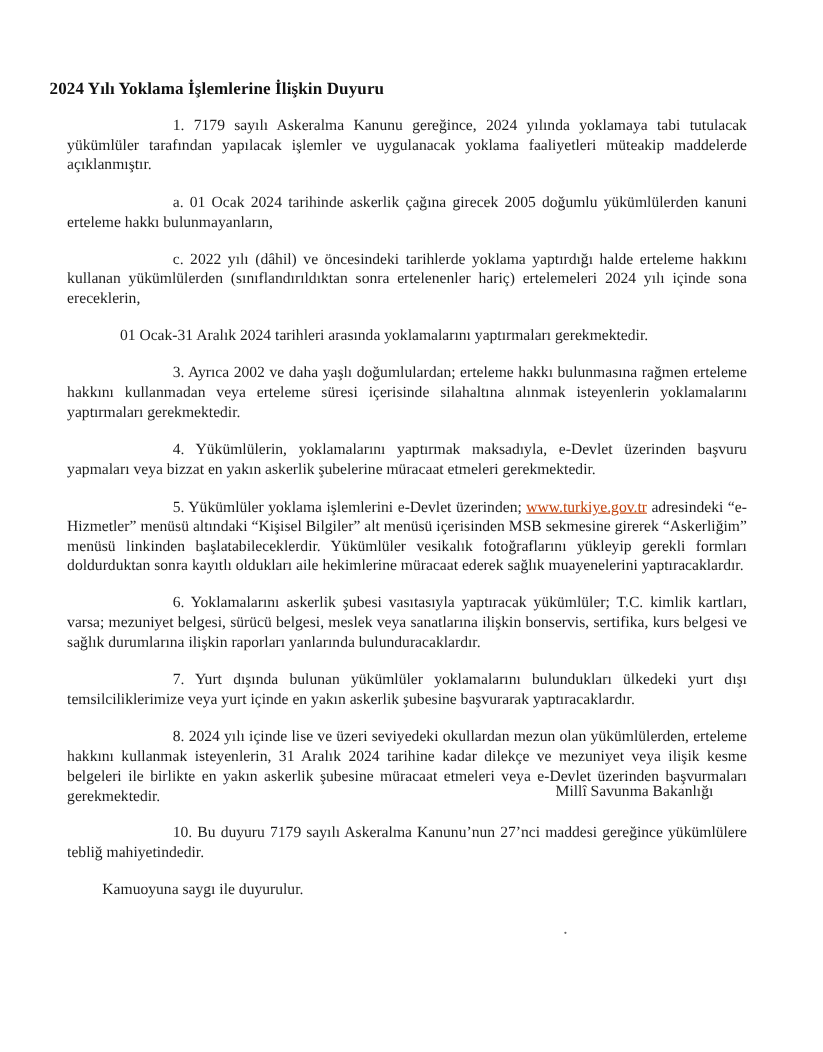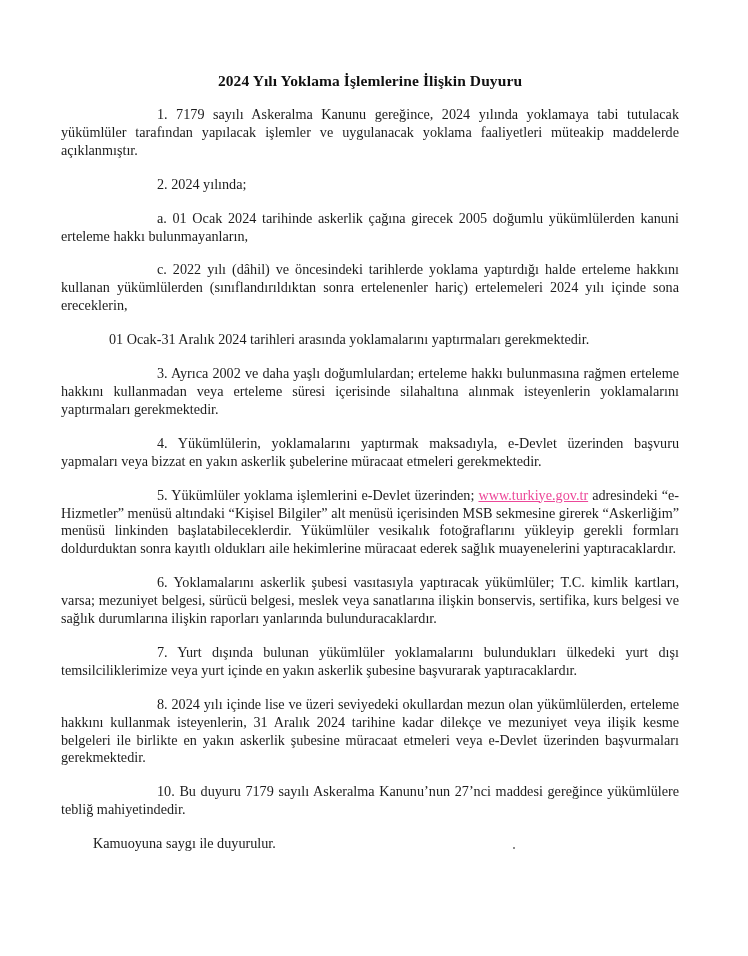--- a/index.html
+++ b/index.html
@@ -15,21 +15,20 @@
       font-family: "Liberation Serif", "DejaVu Serif", serif;
       color: #1a1a1a;
     }
     .page {
       position: absolute;
       left: 45px;
       top: 72px;
       width: 650px;
     }
     .title {
-      text-align: center;
       font-weight: bold;
       font-size: 15.5px;
       margin: 0 0 11px 0;
       letter-spacing: 0.1px;
       color: #111;
     }
     .p {
       font-size: 14.2px;
       line-height: 17.9px;
       text-align: justify;
@@ -37,21 +36,21 @@
       margin: 16px;
       text-indent: 48px;
       color: #1c1c1c;
     }
     .p .num {
       display: inline-block;
       min-width: 22px;
     }
     .link {
       text-decoration: underline;
-      color: #ec4899;
+      color: #c2410c;
       cursor: pointer;
     }
     .closing {
       font-size: 14.2px;
       line-height: 17.9px;
       margin: 0;
       text-indent: 48px;
     }
     .signature {
       position: absolute;
@@ -72,31 +71,31 @@
       border-radius: 50%;
     }
   </style>
 </head>
 <body>
 
 <div class="page">
   <h1 class="title">2024 Yılı Yoklama İşlemlerine İlişkin Duyuru</h1>
 
   <p class="p"><span class="num">1.</span> <span>7179 sayılı Askeralma Kanunu gereğince, 2024 yılında yoklamaya tabi tutulacak yükümlüler tarafından yapılacak işlemler ve uygulanacak yoklama faaliyetleri müteakip maddelerde açıklanmıştır.</span></p>
-  <p class="p"><span class="num">2.</span> <span>2024 yılında;</span></p>
   <p class="p"><span class="num">a.</span> <span>01 Ocak 2024 tarihinde askerlik çağına girecek 2005 doğumlu yükümlülerden kanuni erteleme hakkı bulunmayanların,</span></p>
   <p class="p"><span class="num">c.</span> <span>2022 yılı (dâhil) ve öncesindeki tarihlerde yoklama yaptırdığı halde erteleme hakkını kullanan yükümlülerden (sınıflandırıldıktan sonra ertelenenler hariç) ertelemeleri 2024 yılı içinde sona ereceklerin,</span></p>
   <p class="p"><span>01 Ocak-31 Aralık 2024 tarihleri arasında yoklamalarını yaptırmaları gerekmektedir.</span></p>
   <p class="p"><span class="num">3.</span> <span>Ayrıca 2002 ve daha yaşlı doğumlulardan; erteleme hakkı bulunmasına rağmen erteleme hakkını kullanmadan veya erteleme süresi içerisinde silahaltına alınmak isteyenlerin yoklamalarını yaptırmaları gerekmektedir.</span></p>
   <p class="p"><span class="num">4.</span> <span>Yükümlülerin, yoklamalarını yaptırmak maksadıyla, e-Devlet üzerinden başvuru yapmaları veya bizzat en yakın askerlik şubelerine müracaat etmeleri gerekmektedir.</span></p>
   <p class="p"><span class="num">5.</span> <span>Yükümlüler yoklama işlemlerini e-Devlet üzerinden; </span><a class="link">www.turkiye.gov.tr</a><span> adresindeki “e-Hizmetler” menüsü altındaki “Kişisel Bilgiler” alt menüsü içerisinden MSB sekmesine girerek “Askerliğim” menüsü linkinden başlatabileceklerdir. Yükümlüler vesikalık fotoğraflarını yükleyip gerekli formları doldurduktan sonra kayıtlı oldukları aile hekimlerine müracaat ederek sağlık muayenelerini yaptıracaklardır.</span></p>
   <p class="p"><span class="num">6.</span> <span>Yoklamalarını askerlik şubesi vasıtasıyla yaptıracak yükümlüler; T.C. kimlik kartları, varsa; mezuniyet belgesi, sürücü belgesi, meslek veya sanatlarına ilişkin bonservis, sertifika, kurs belgesi ve sağlık durumlarına ilişkin raporları yanlarında bulunduracaklardır.</span></p>
   <p class="p"><span class="num">7.</span> <span>Yurt dışında bulunan yükümlüler yoklamalarını bulundukları ülkedeki yurt dışı temsilciliklerimize veya yurt içinde en yakın askerlik şubesine başvurarak yaptıracaklardır.</span></p>
   <p class="p"><span class="num">8.</span> <span>2024 yılı içinde lise ve üzeri seviyedeki okullardan mezun olan yükümlülerden, erteleme hakkını kullanmak isteyenlerin, 31 Aralık 2024 tarihine kadar dilekçe ve mezuniyet veya ilişik kesme belgeleri ile birlikte en yakın askerlik şubesine müracaat etmeleri veya e-Devlet üzerinden başvurmaları gerekmektedir.</span></p>
   <p class="p"><span class="num">10.</span> <span>Bu duyuru 7179 sayılı Askeralma Kanunu’nun 27’nci maddesi gereğince yükümlülere tebliğ mahiyetindedir.</span></p>
 
   <p class="closing">Kamuoyuna saygı ile duyurulur.</p>
 </div>
 
 <div class="signature">
+  <div>Millî Savunma Bakanlığı</div>
 </div>
 
 <div class="dot"></div>
 
 </body></html>

